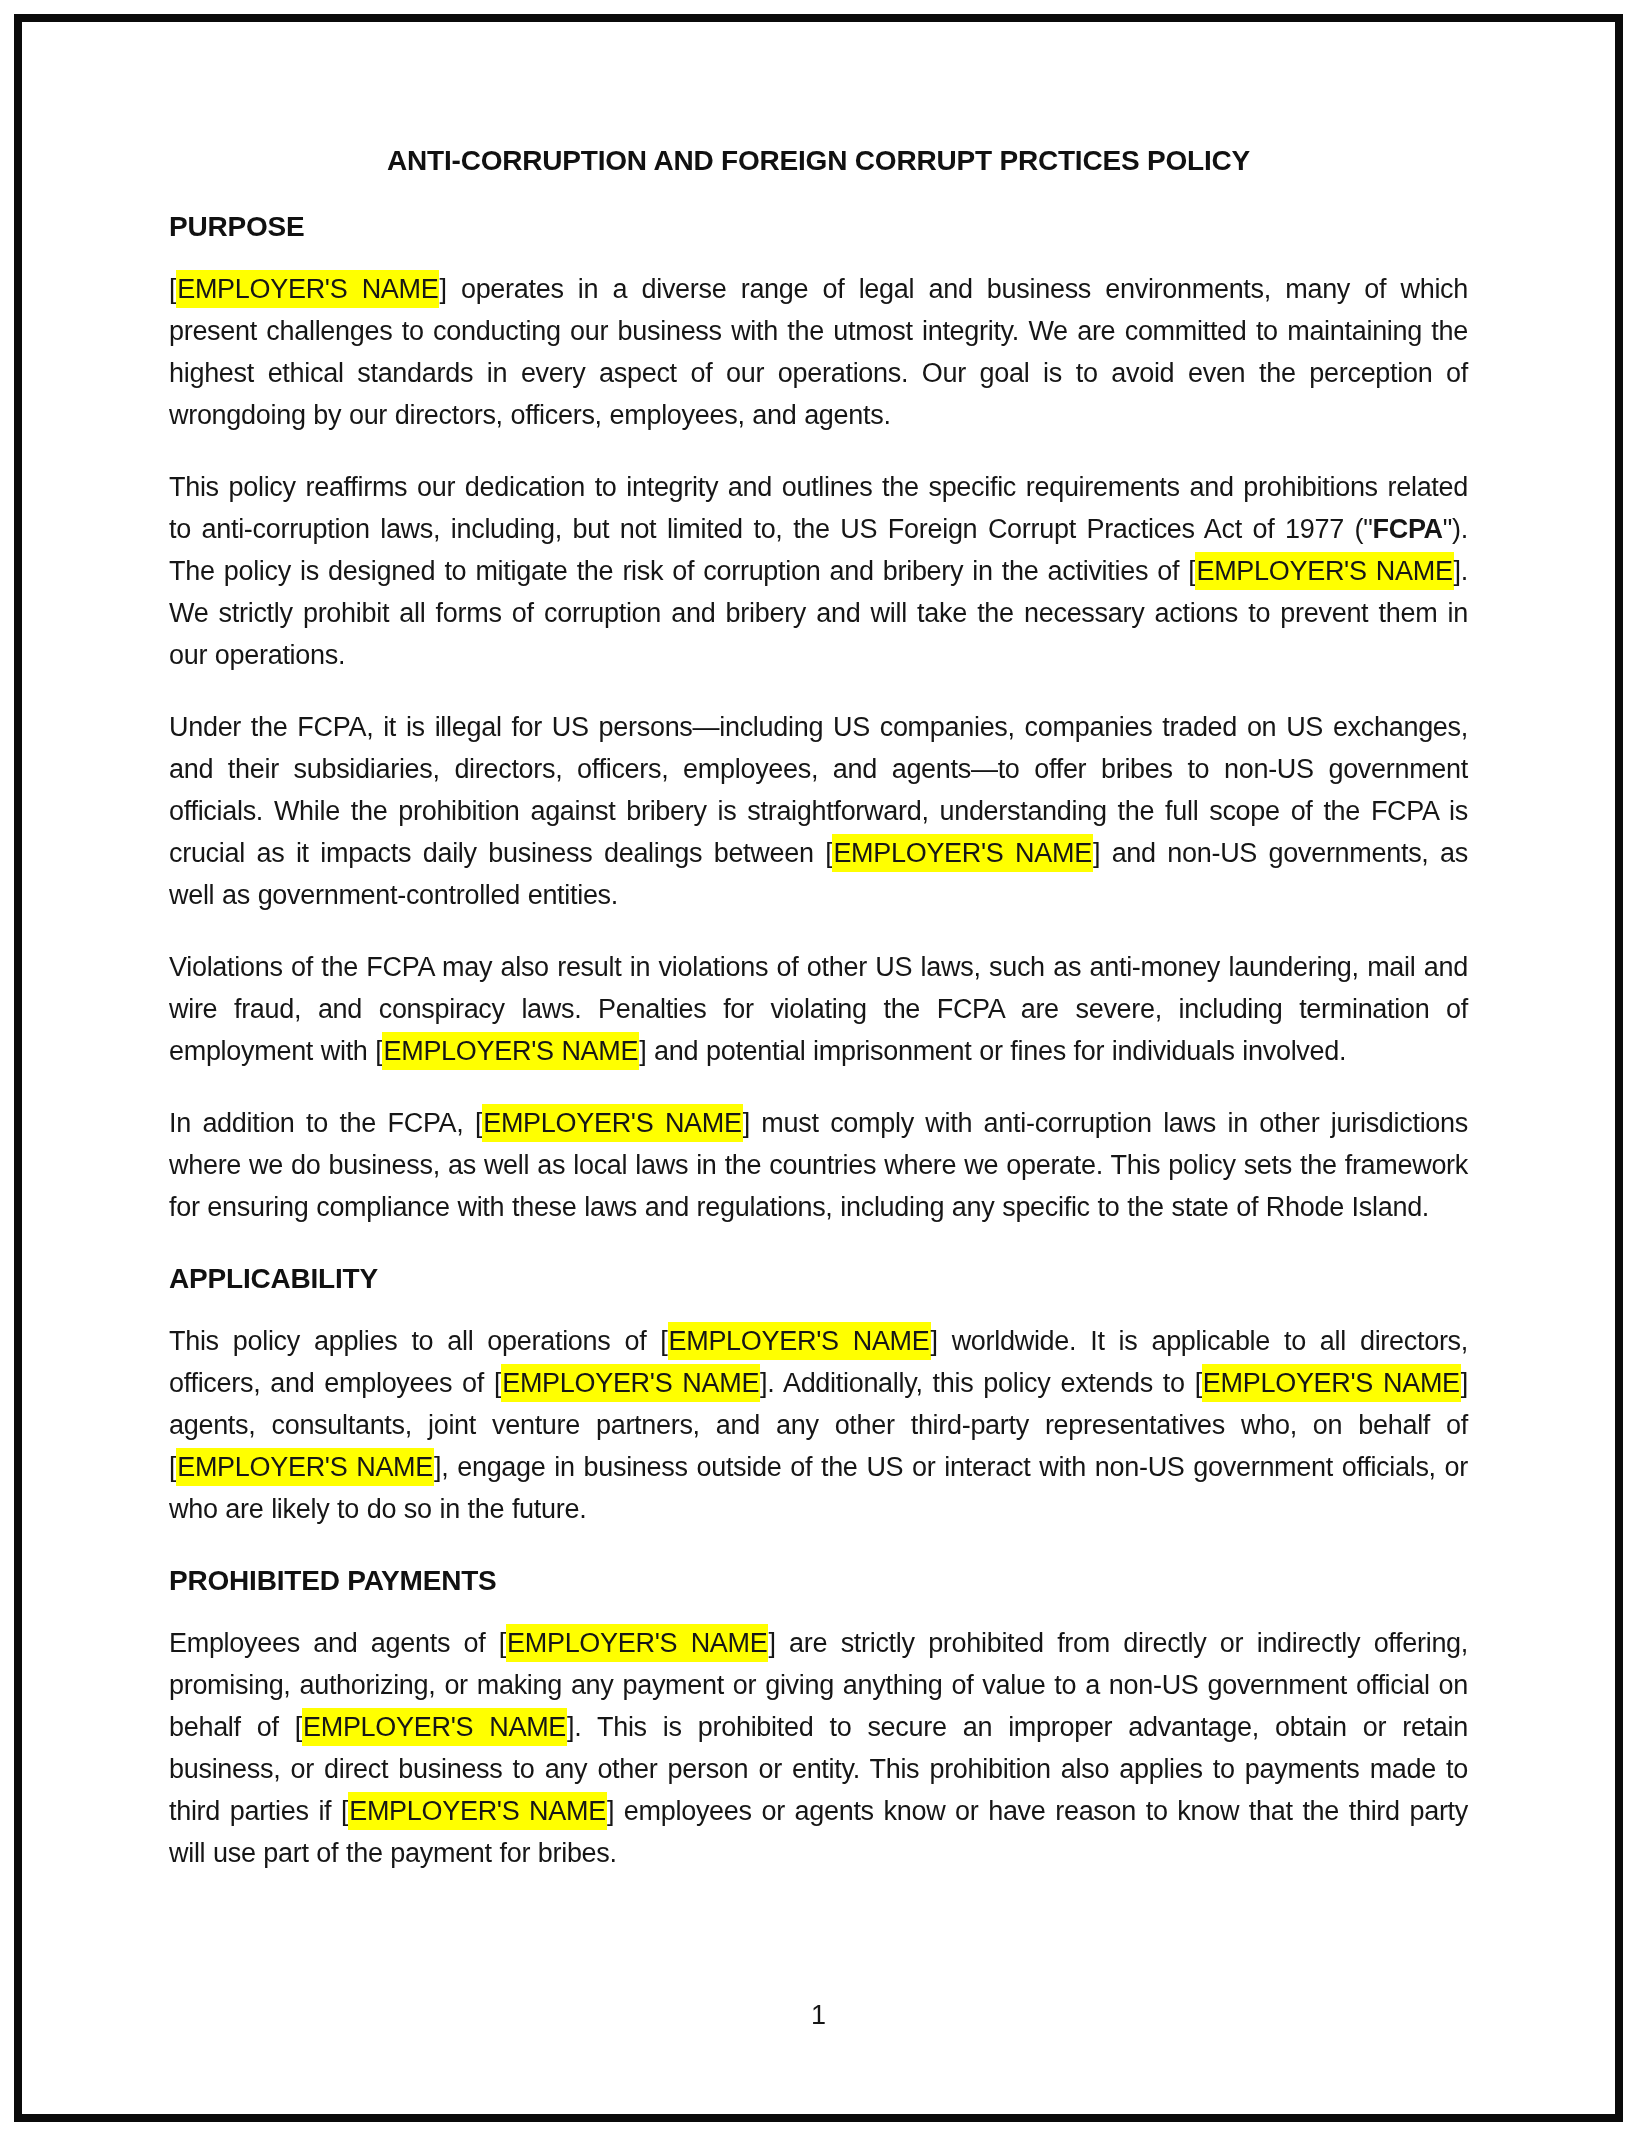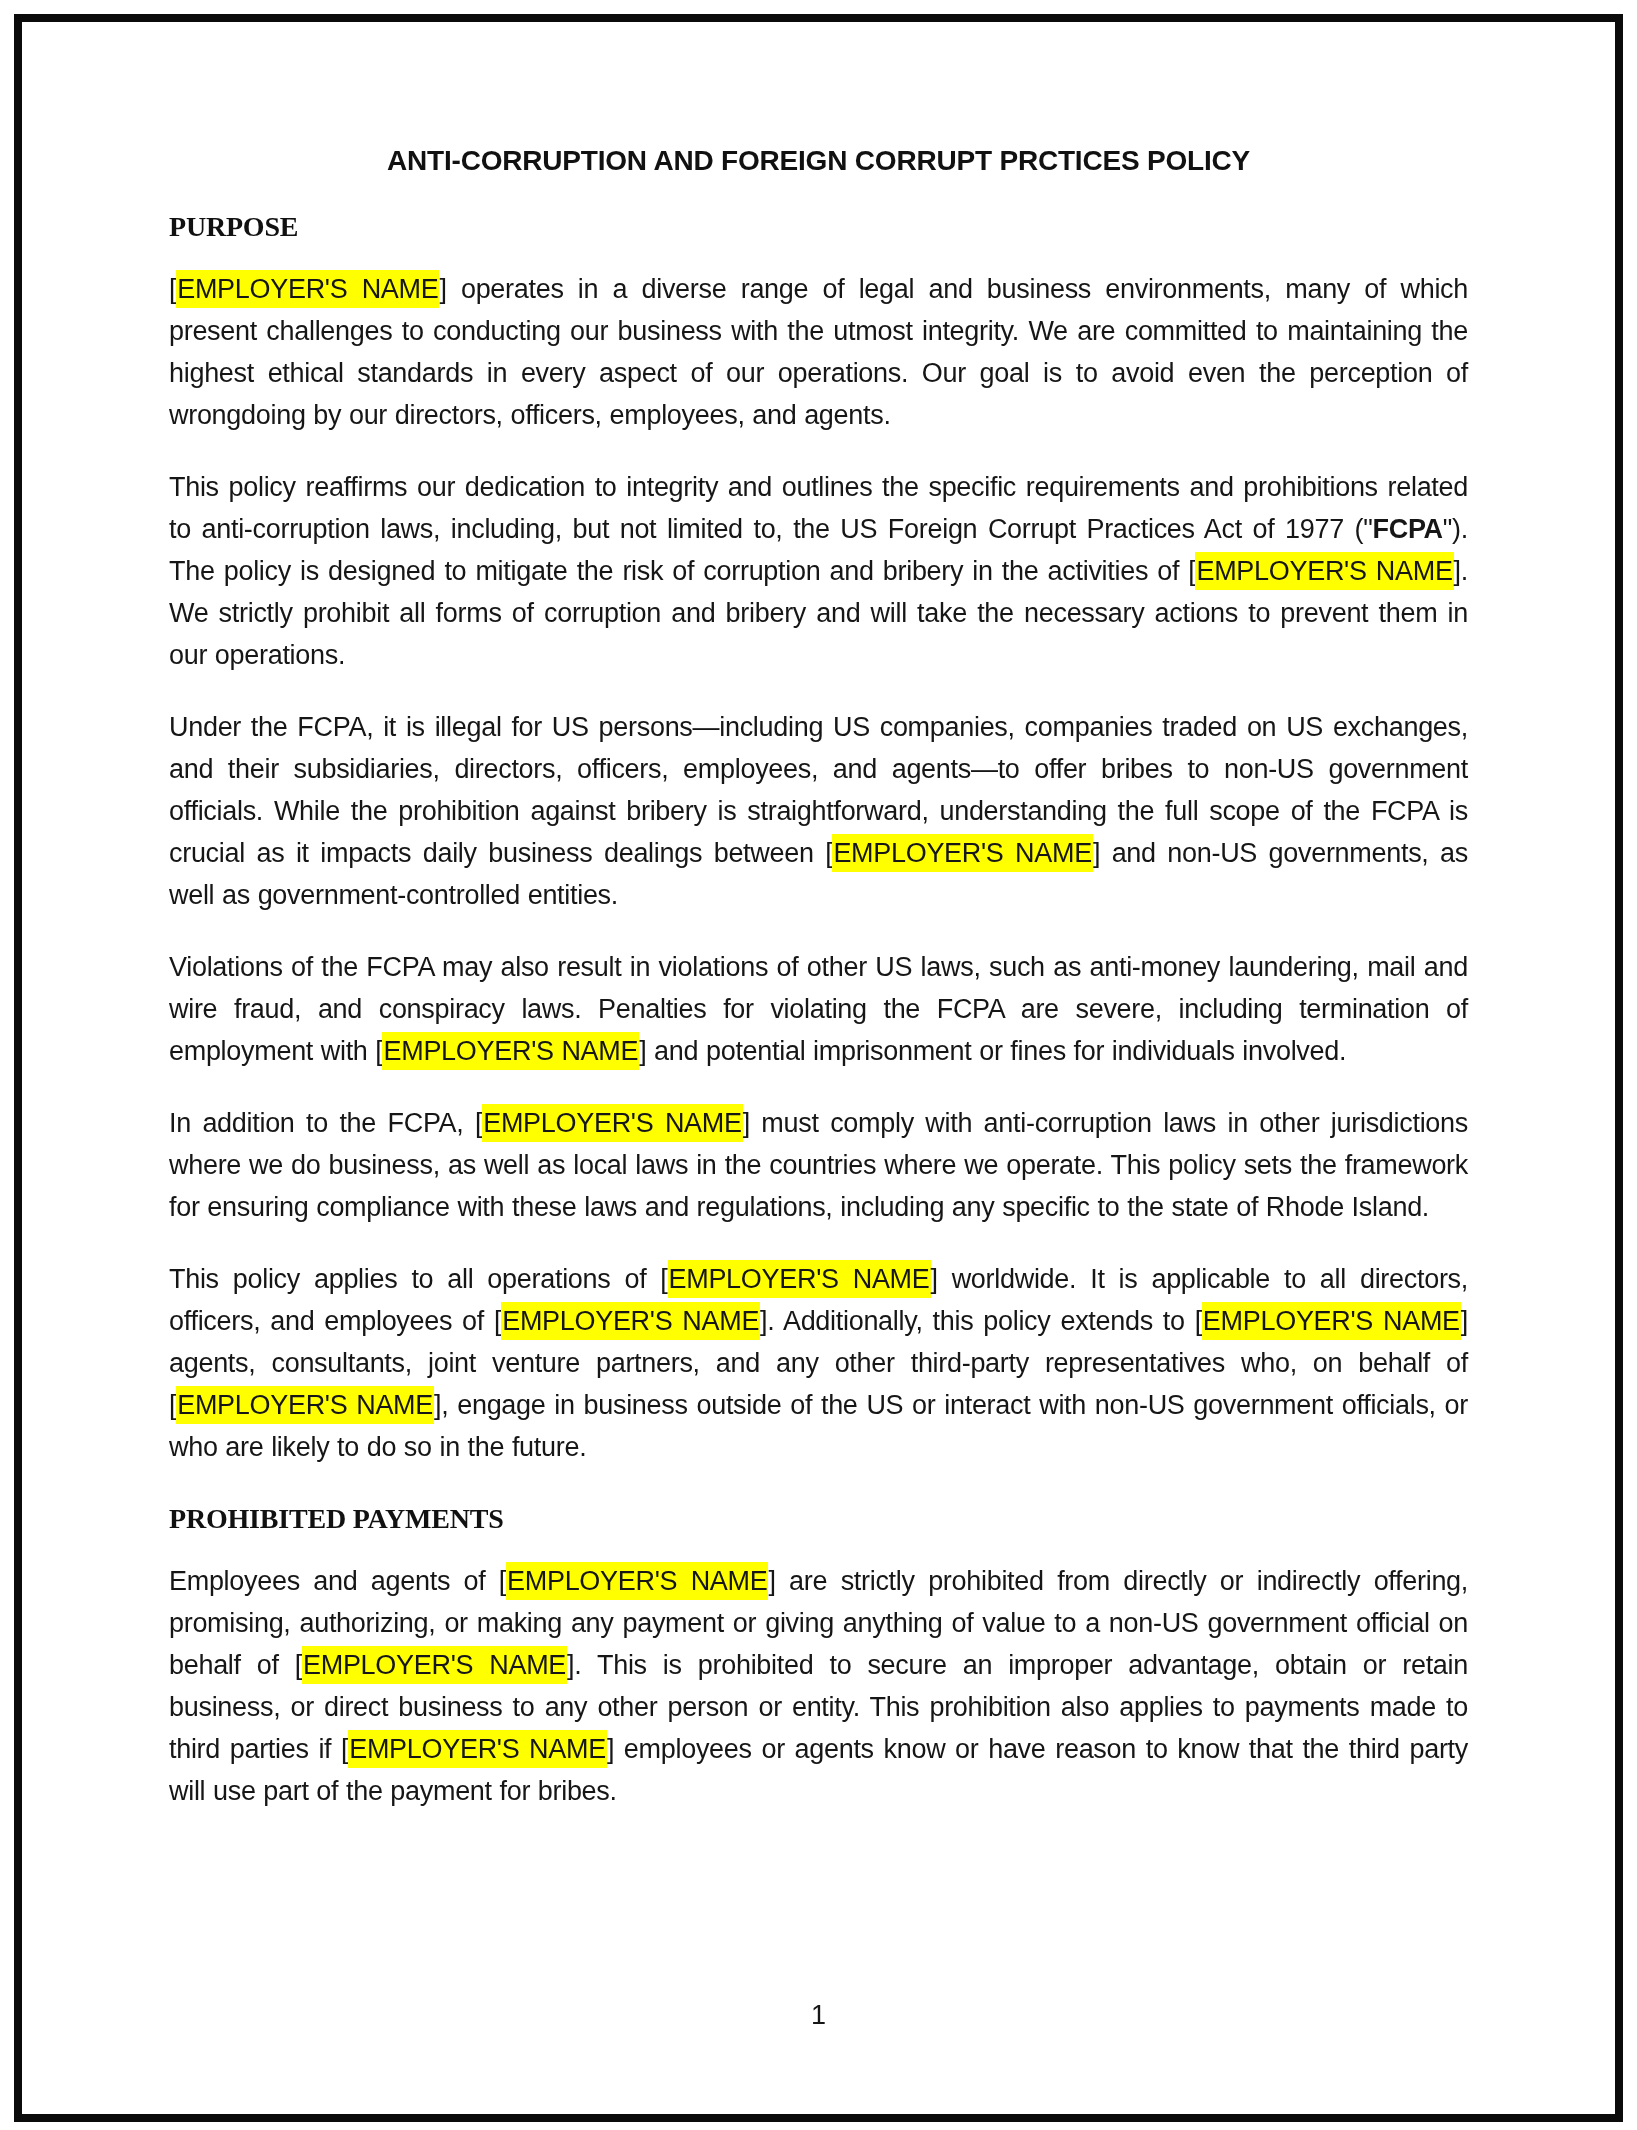--- a/index.html
+++ b/index.html
@@ -31,21 +31,20 @@
     letter-spacing: -0.2px;
     color: #111111;
   }
   .section-heading {
     font-size: 28px;
     font-weight: bold;
     line-height: 42px;
     margin: 0 0 20px 0;
     letter-spacing: -0.2px;
     color: #111111;
-    font-family: Liberation Serif, serif;
   }
   .para {
     font-size: 27px;
     line-height: 42px;
     text-align: justify;
     margin: 7px 0 30px 0;
     letter-spacing: -0.3px;
     word-spacing: 0.5px;
   }
   .hl {
@@ -72,19 +71,20 @@
 <div class="page-frame">
   <div class="doc-title">ANTI-CORRUPTION AND FOREIGN CORRUPT PRCTICES POLICY</div>
 
   <div id="doc-body">
       <h2 class="section-heading">PURPOSE</h2>
       <p class="para"><span>[</span><span class="hl" style="background: rgb(255, 255, 0);">EMPLOYER'S NAME</span><span>] operates in a diverse range of legal and business environments, many of which present challenges to conducting our business with the utmost integrity. We are committed to maintaining the highest ethical standards in every aspect of our operations. Our goal is to avoid even the perception of wrongdoing by our directors, officers, employees, and agents.</span></p>
       <p class="para"><span>This policy reaffirms our dedication to integrity and outlines the specific requirements and prohibitions related to anti-corruption laws, including, but not limited to, the US Foreign Corrupt Practices Act of 1977 ("</span><span class="bold">FCPA</span><span>"). The policy is designed to mitigate the risk of corruption and bribery in the activities of [</span><span class="hl" style="background: rgb(255, 255, 0);">EMPLOYER'S NAME</span><span>]. We strictly prohibit all forms of corruption and bribery and will take the necessary actions to prevent them in our operations.</span></p>
       <p class="para"><span>Under the FCPA, it is illegal for US persons—including US companies, companies traded on US exchanges, and their subsidiaries, directors, officers, employees, and agents—to offer bribes to non-US government officials. While the prohibition against bribery is straightforward, understanding the full scope of the FCPA is crucial as it impacts daily business dealings between [</span><span class="hl" style="background: rgb(255, 255, 0);">EMPLOYER'S NAME</span><span>] and non-US governments, as well as government-controlled entities.</span></p>
       <p class="para"><span>Violations of the FCPA may also result in violations of other US laws, such as anti-money laundering, mail and wire fraud, and conspiracy laws. Penalties for violating the FCPA are severe, including termination of employment with [</span><span class="hl" style="background: rgb(255, 255, 0);">EMPLOYER'S NAME</span><span>] and potential imprisonment or fines for individuals involved.</span></p>
       <p class="para"><span>In addition to the FCPA, [</span><span class="hl" style="background: rgb(255, 255, 0);">EMPLOYER'S NAME</span><span>] must comply with anti-corruption laws in other jurisdictions where we do business, as well as local laws in the countries where we operate. This policy sets the framework for ensuring compliance with these laws and regulations, including any specific to the state of Rhode Island.</span></p>
+      <h2 class="section-heading">APPLICABILITY</h2>
       <p class="para"><span>This policy applies to all operations of [</span><span class="hl" style="background: rgb(255, 255, 0);">EMPLOYER'S NAME</span><span>] worldwide. It is applicable to all directors, officers, and employees of [</span><span class="hl" style="background: rgb(255, 255, 0);">EMPLOYER'S NAME</span><span>]. Additionally, this policy extends to [</span><span class="hl" style="background: rgb(255, 255, 0);">EMPLOYER'S NAME</span><span>] agents, consultants, joint venture partners, and any other third-party representatives who, on behalf of [</span><span class="hl" style="background: rgb(255, 255, 0);">EMPLOYER'S NAME</span><span>], engage in business outside of the US or interact with non-US government officials, or who are likely to do so in the future.</span></p>
       <h2 class="section-heading">PROHIBITED PAYMENTS</h2>
       <p class="para"><span>Employees and agents of [</span><span class="hl" style="background: rgb(255, 255, 0);">EMPLOYER'S NAME</span><span>] are strictly prohibited from directly or indirectly offering, promising, authorizing, or making any payment or giving anything of value to a non-US government official on behalf of [</span><span class="hl" style="background: rgb(255, 255, 0);">EMPLOYER'S NAME</span><span>]. This is prohibited to secure an improper advantage, obtain or retain business, or direct business to any other person or entity. This prohibition also applies to payments made to third parties if [</span><span class="hl" style="background: rgb(255, 255, 0);">EMPLOYER'S NAME</span><span>] employees or agents know or have reason to know that the third party will use part of the payment for bribes.</span></p>
     </div>
 
   <div class="page-number">1</div>
 </div>
 
 </body></html>

